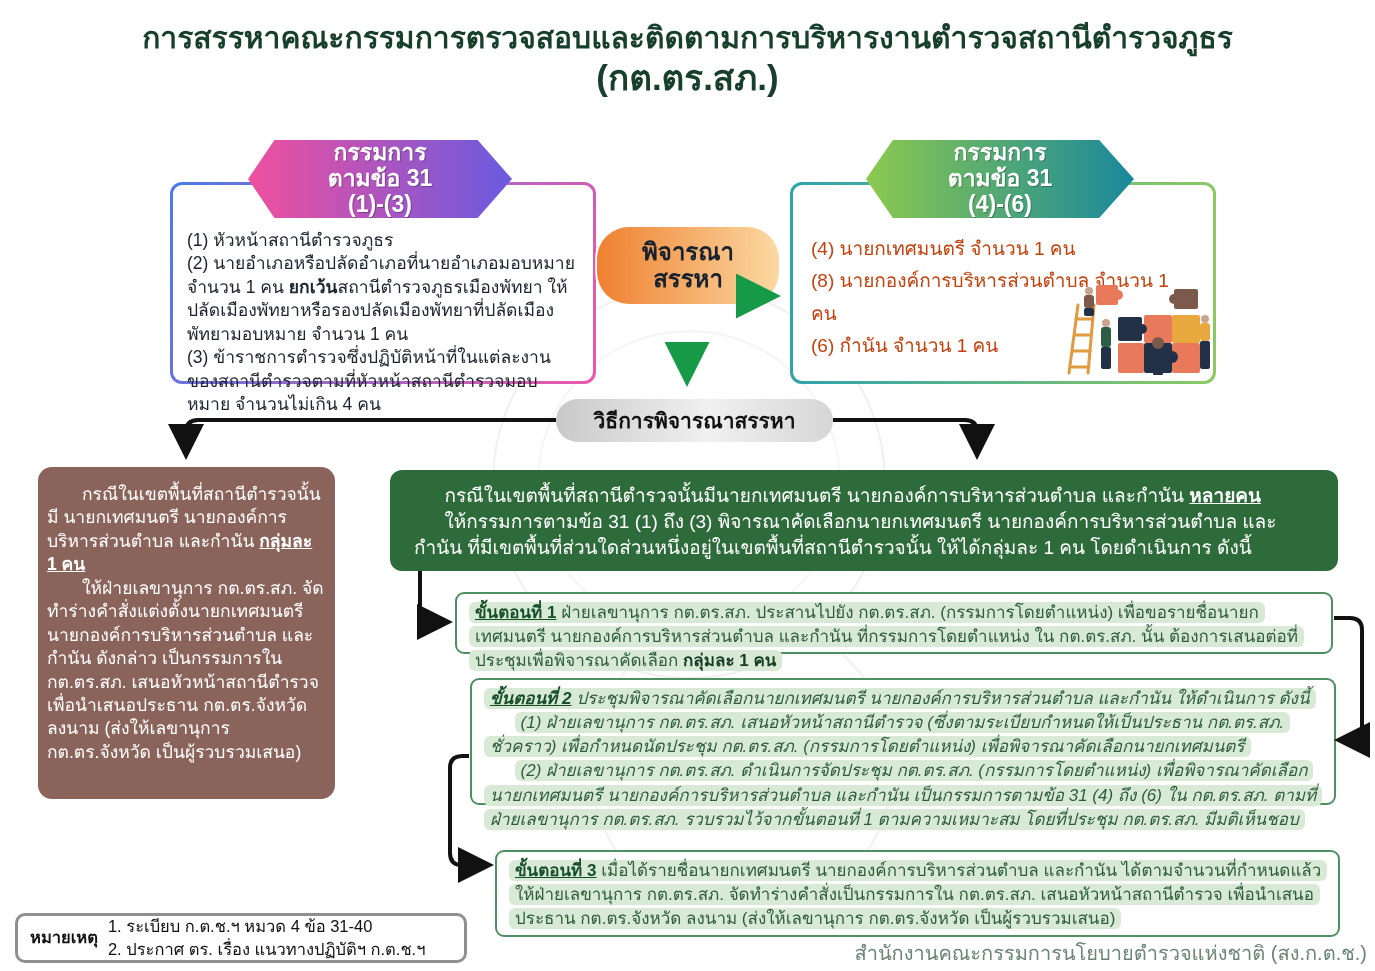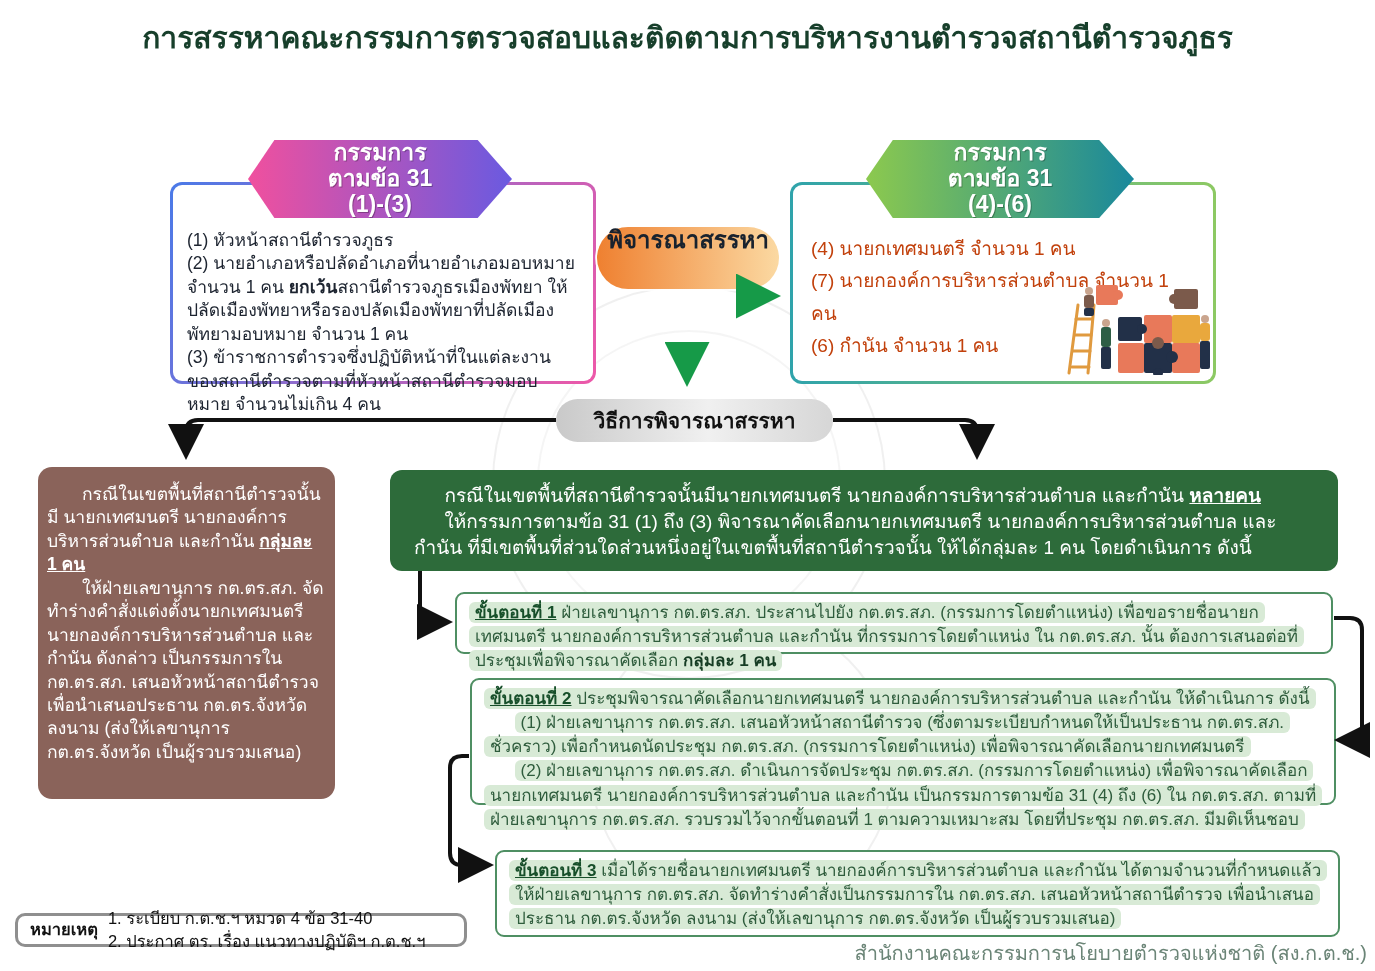--- a/index.html
+++ b/index.html
@@ -39,23 +39,23 @@
   .gbox.left{left:170px;top:182px;width:420px;height:196px;
           background:linear-gradient(115deg,#4a7ae8,#ee58a8);}
   .gbox.right{left:790px;top:182px;width:420px;height:196px;
           background:linear-gradient(90deg,#2fa3ab,#8dc963);}
   .gbox .inner{position:relative;background:#fff;border-radius:9px;width:100%;height:100%;
           box-sizing:border-box;}
   .gbox.left .inner{padding:44px 14px 8px 14px;font-size:17.5px;color:#1d2430;line-height:1.34;}
   .gbox.right .inner{padding:48px 18px 8px 18px;font-size:19px;color:#c2410c;line-height:1.7;}
 
   
-  .orange-pill{position:absolute;left:597px;top:227px;width:182px;height:62px;
+  .orange-pill{position:absolute;left:597px;top:227px;width:182px;height:77px;
           background:linear-gradient(90deg,#ef8030,#fbd9a2);
-          border-radius:32px;display:flex;flex-direction:row;align-items:flex-start;
+          border-radius:32px;display:flex;flex-direction:column;align-items:center;
           justify-content:center;font-size:24px;font-weight:bold;color:#18222e;
           line-height:1.1;z-index:3;box-shadow:0 0 0 2px rgba(255,255,255,.8);}
 
   
   .gray-pill{position:absolute;left:556px;top:399px;width:277px;height:43px;
           background:linear-gradient(90deg,#c9c9c9,#f0f0f0 55%,#d6d6d6);
           border-radius:22px;display:flex;align-items:center;justify-content:center;
           font-size:21px;font-weight:bold;color:#111;z-index:3;}
 
   
@@ -75,25 +75,25 @@
   .step-box{position:absolute;background:#fff;border:2px solid #4f8f63;border-radius:9px;
           box-sizing:border-box;padding:7px 12px;font-size:17px;line-height:1.42;
           color:#2e5c3c;z-index:2;}
   .step-box p{margin:0;}
   .step-box p.ind{text-indent:1.8em;}
   .hl{background:#d8ead6;border-radius:6px;padding:1px 6px;
       box-decoration-break:clone;-webkit-box-decoration-break:clone;}
   .step-head{font-weight:bold;text-decoration:underline;color:#174f2a;}
   .step-bold{font-weight:bold;color:#163d24;}
   #step1{left:455px;top:592px;width:878px;height:62px;}
-  #step2{left:470px;top:678px;width:866px;height:127px;}
+  #step2{left:470px;top:678px;width:866px;height:127px;font-style:italic;}
   #step3{left:495px;top:850px;width:845px;height:87px;}
 
   
-  .note-box{position:absolute;left:15px;top:913px;width:452px;height:34px;
+  .note-box{position:absolute;left:15px;top:913px;width:452px;height:50px;
           background:#fff;border:3px solid #8f8f8f;border-radius:10px;z-index:2;
           display:flex;align-items:center;box-sizing:border-box;padding:4px 12px;
           font-size:16.5px;color:#111;line-height:1.4;}
   .note-box .lbl{font-weight:bold;margin-right:10px;white-space:nowrap;}
 
   
   .footer{position:absolute;right:8px;top:937px;font-size:20px;color:#6b8577;z-index:2;}
 
   
   #wires{position:absolute;left:0;top:0;z-index:4;pointer-events:none;}
@@ -101,41 +101,42 @@
 </head>
 <body>
 
 <div id="canvas">
 
   <div class="wm" style="left:492px;top:285px;width:390px;height:390px;"></div>
   <div class="wm inner" style="left:537px;top:330px;width:300px;height:300px;"></div>
   <div class="wm" style="left:590px;top:615px;width:300px;height:300px;"></div>
 
   <div class="title">การสรรหาคณะกรรมการตรวจสอบและติดตามการบริหารงานตำรวจสถานีตำรวจภูธร</div>
+  <div class="subtitle">(กต.ตร.สภ.)</div>
 
 
   <div class="gbox left">
     <div class="inner">
       <div>(1) หัวหน้าสถานีตำรวจภูธร</div>
       <div>
         <span>(2) นายอำเภอหรือปลัดอำเภอที่นายอำเภอมอบหมาย จำนวน 1 คน </span><b>ยกเว้น</b><span>สถานีตำรวจภูธรเมืองพัทยา ให้ปลัดเมืองพัทยาหรือรองปลัดเมืองพัทยาที่ปลัดเมืองพัทยามอบหมาย จำนวน 1 คน</span>
       </div>
       <div>(3) ข้าราชการตำรวจซึ่งปฏิบัติหน้าที่ในแต่ละงานของสถานีตำรวจตามที่หัวหน้าสถานีตำรวจมอบหมาย จำนวนไม่เกิน 4 คน</div>
     </div>
   </div>
   <div class="banner left">
     <span>กรรมการ</span>
     <span>ตามข้อ 31</span>
     <span>(1)-(3)</span>
   </div>
 
   <div class="gbox right">
     <div class="inner">
       <div>(4) นายกเทศมนตรี จำนวน 1 คน</div>
-      <div>(7) นายกองค์การบริหารส่วนตำบล จำนวน 1 คน</div>
+      <div>(8) นายกองค์การบริหารส่วนตำบล จำนวน 1 คน</div>
       <div>(6) กำนัน จำนวน 1 คน</div>
     </div>
   </div>
   <div class="banner right">
     <span>กรรมการ</span>
     <span>ตามข้อ 31</span>
     <span>(4)-(6)</span>
   </div>
 
   <svg style="position:absolute;left:1062px;top:283px;z-index:3;" width="150" height="92" viewBox="0 0 150 92">

